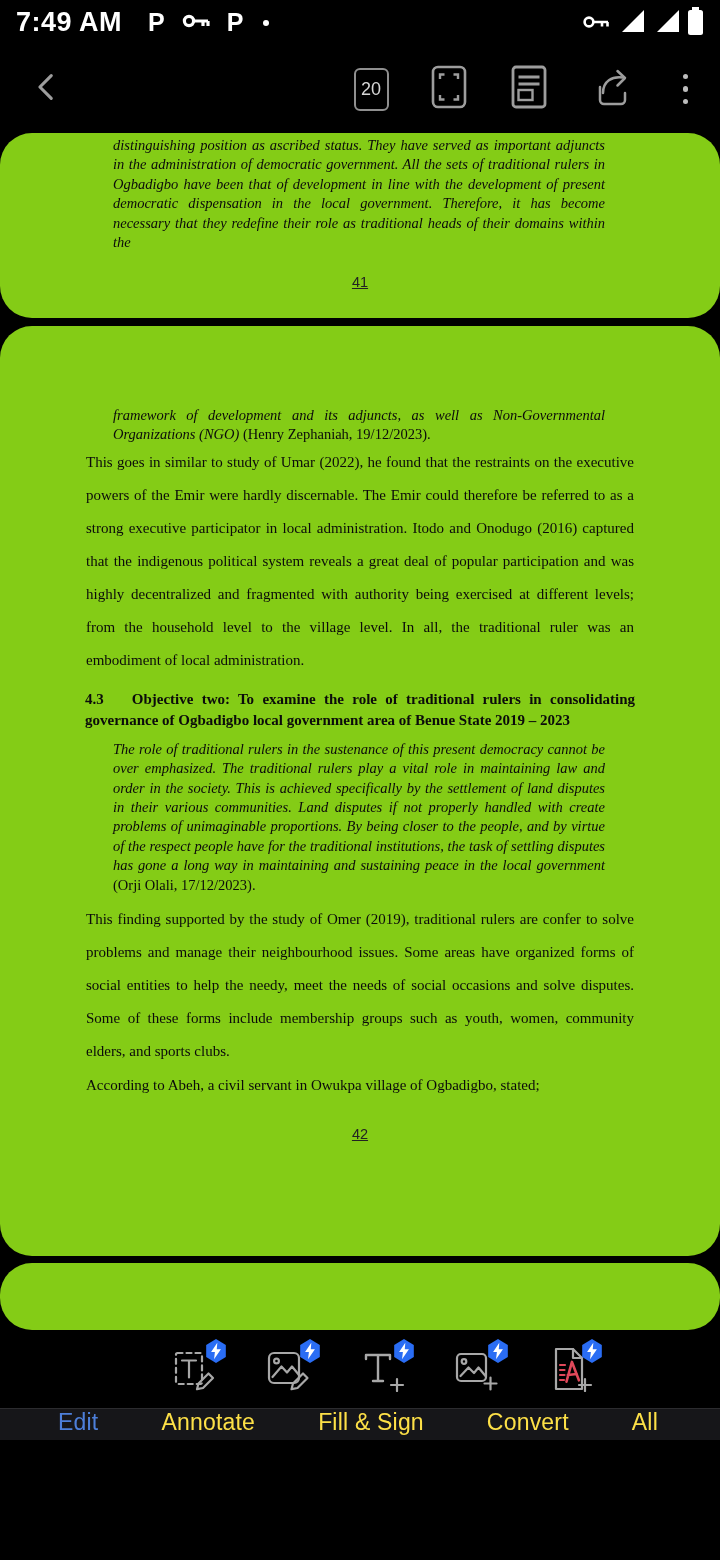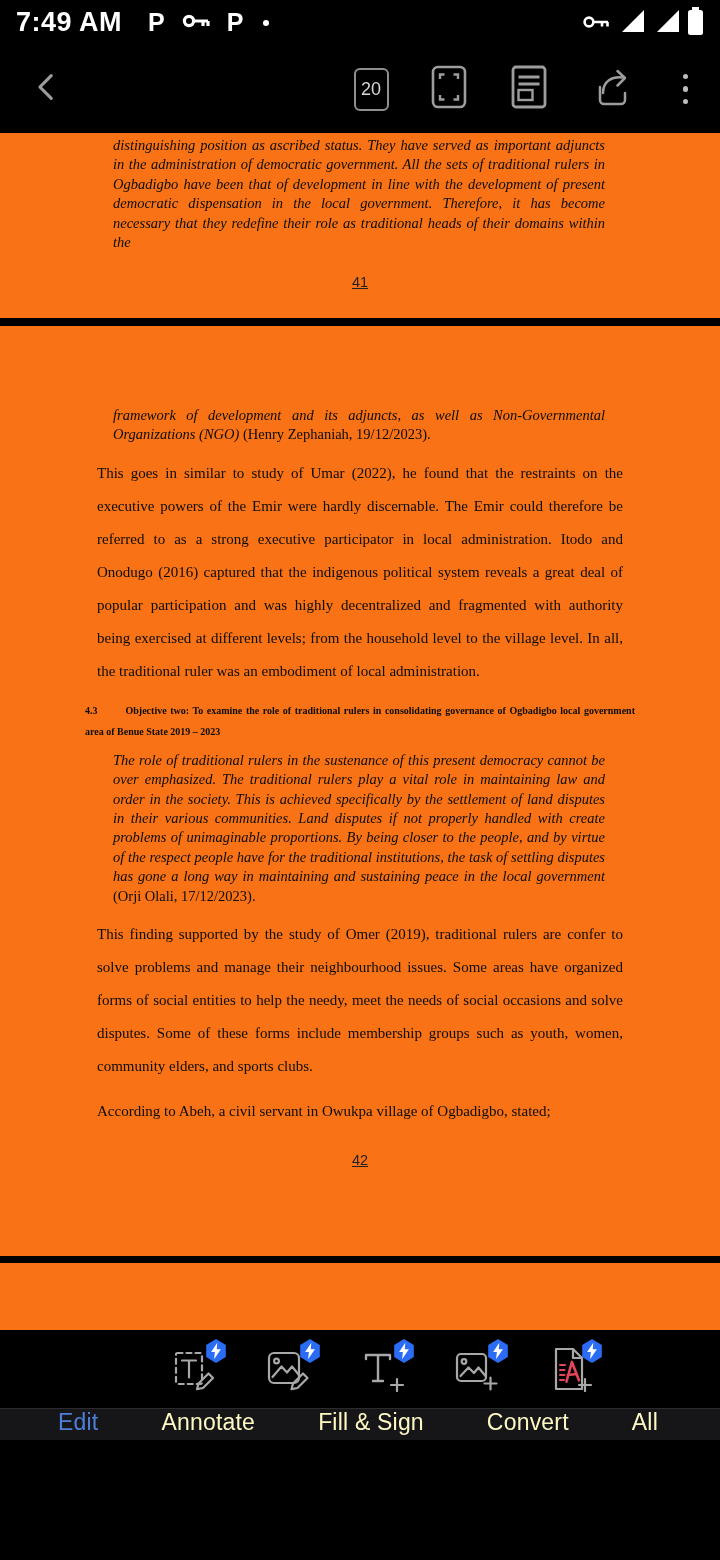--- a/index.html
+++ b/index.html
@@ -25,38 +25,38 @@
   .page-box {
     width:35px; height:43px; border:2.4px solid #8f8f8f; border-radius:6px;
     display:flex; align-items:center; justify-content:center;
     color:#d6d6d6; font-size:18px; font-weight:400;
   }
   .ov-dots { display:flex; flex-direction:column; gap:7px; padding:4px 6px; }
   .ov-dots i { width:5.5px; height:5.5px; border-radius:50%; background:#bdbdbd; }
 
   
   .pdf-area { width:720px; height:1197px; background:#000; }
-  .page { background:#f97316; color:#0b0b0b; overflow:hidden; }
+  .page { background:#84cc16; color:#0b0b0b; overflow:hidden;border-radius:32px; }
   .page-41 { height:185px; padding:3px 85px 0 85px; }
   .page-42 { height:930px; padding:80px 85px 0 85px; }
   .page-43 { height:67px; }
   .page-gap-a { height:8px; background:#000; }
   .page-gap-b { height:7px; background:#000; }
   .quote {
     font-family:"Liberation Serif", serif; font-style:italic;
     font-size:14.5px; line-height:19.4px; text-align:justify;
     margin:0 30px 0 28px;
   }
   .quote .citation { font-style:normal; }
   .body-para {
     font-family:"Liberation Serif", serif; font-size:15px; line-height:33px;
-    text-align:justify; margin:12px;
+    text-align:justify; margin:1px;
   }
   .doc-heading {
-    font-family:"Liberation Serif", serif; font-weight:700; font-size:10px;
+    font-family:"Liberation Serif", serif; font-weight:700; font-size:15px;
     line-height:21.5px; text-align:justify; margin:0;
   }
   .h-space { display:inline-block; width:28px; }
   .page-num { text-align:center; font-size:14.5px; color:#222; font-family:"Liberation Sans", sans-serif;text-decoration:underline; }
   .pn-41 { margin-top:22px; }
   .pn-42 { margin-top:24px; }
   .mb14 { }
   .mb12 { margin-bottom:12px; }
   .mb8  { margin-bottom:8px; }
   .mt6  { margin-top:6px; }
@@ -69,21 +69,21 @@
   .tool { position:relative; width:46px; height:46px; }
   .tool svg { display:block; }
   .badge { position:absolute; top:-7px; right:-9px; }
 
   
   .tab-bar {
     height:74px; background:#161619; border-top:1px solid #2c2c2f;
     display:flex; align-items:flex-start; justify-content:space-between;
     padding:0 62px 0 58px;
   }
-  .tab { font-size:23px; color:#fef9c3; letter-spacing:0.2px; }
+  .tab { font-size:23px; color:#fde047; letter-spacing:0.2px; }
   .tab.active { color:#4d7fd9; }
 
   
   .nav-bar {
     height:78px; background:#000; display:flex; align-items:center;
     justify-content:center; gap:170px;
   }
 </style>
 </head>
 <body>

